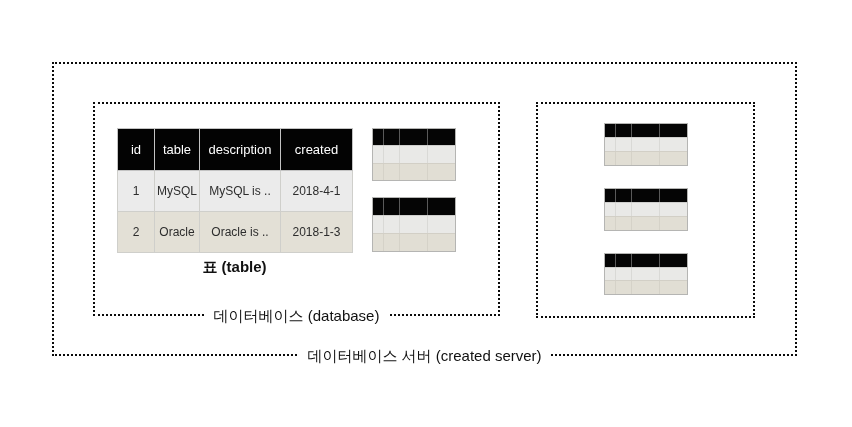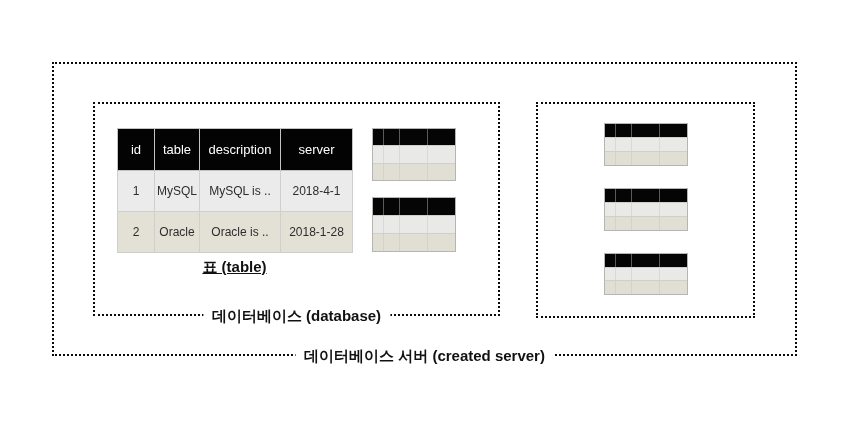--- a/index.html
+++ b/index.html
@@ -36,21 +36,21 @@
 
   
   .edge-label {
     position: absolute;
     left: 50%;
     bottom: -12px;
     transform: translateX(-50%);
     background: #ffffff;
     padding: 0 9px;
     font-size: 15px;
-    font-weight: bold;
+    font-weight: normal;
     color: #111111;
     line-height: 21px;
     white-space: nowrap;
   }
 
   
   .main-table {
     position: absolute;
     left: 117px; top: 128px;
     width: 235px; height: 124px;
@@ -80,21 +80,20 @@
   .main-table tr.row-beige td { background: #e3e0d6; }
 
   .table-caption {
     position: absolute;
     left: 117px; top: 258px;
     width: 235px;
     text-align: center;
     font-size: 15px;
     font-weight: bold;
     color: #111111;
-    text-decoration: underline;
   }
 
   
   .mini-table {
     position: absolute;
     border: 1px solid #b5b5b3;
     display: flex;
     flex-direction: column;
     background: #ffffff;
   }
@@ -138,35 +137,35 @@
       <col style="width:37px">
         <col style="width:45px">
         <col style="width:81px">
         <col style="width:72px">
     </colgroup>
     <thead>
       <tr>
         <th>id</th>
         <th>table</th>
         <th>description</th>
-        <th>server</th>
+        <th>created</th>
       </tr>
     </thead>
     <tbody>
       <tr class="row-light">
         <td>1</td>
         <td>MySQL</td>
         <td>MySQL is ..</td>
         <td>2018-4-1</td>
       </tr>
       <tr class="row-beige">
         <td>2</td>
         <td>Oracle</td>
         <td>Oracle is ..</td>
-        <td>2018-1-28</td>
+        <td>2018-1-3</td>
       </tr>
     </tbody>
   </table>
 
   <div class="table-caption">표 (table)</div>
 
   <div class="mini-table mini-l1">
     <div class="mini-row mini-header">
         <span></span>
         <span></span>

